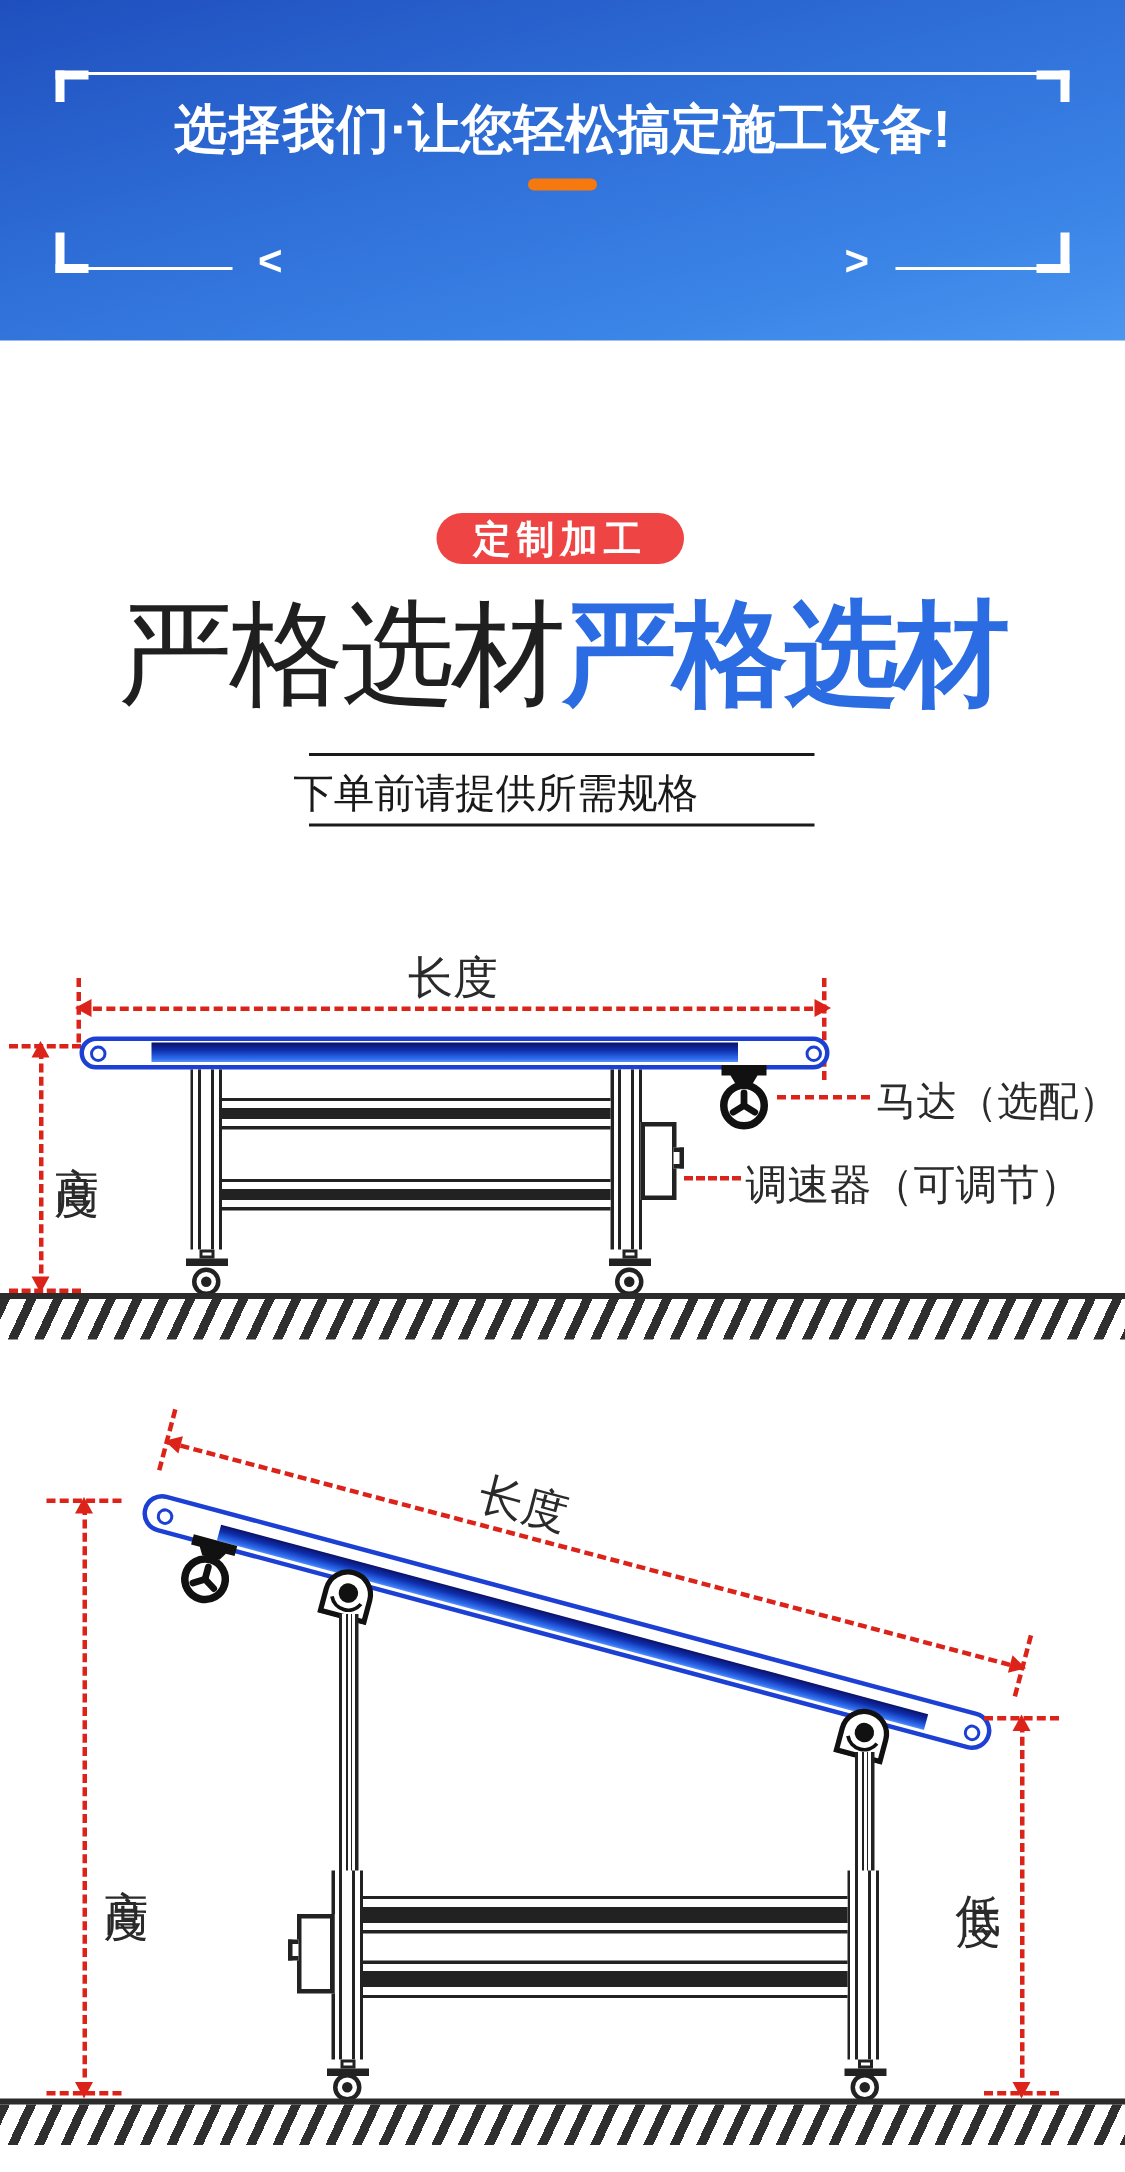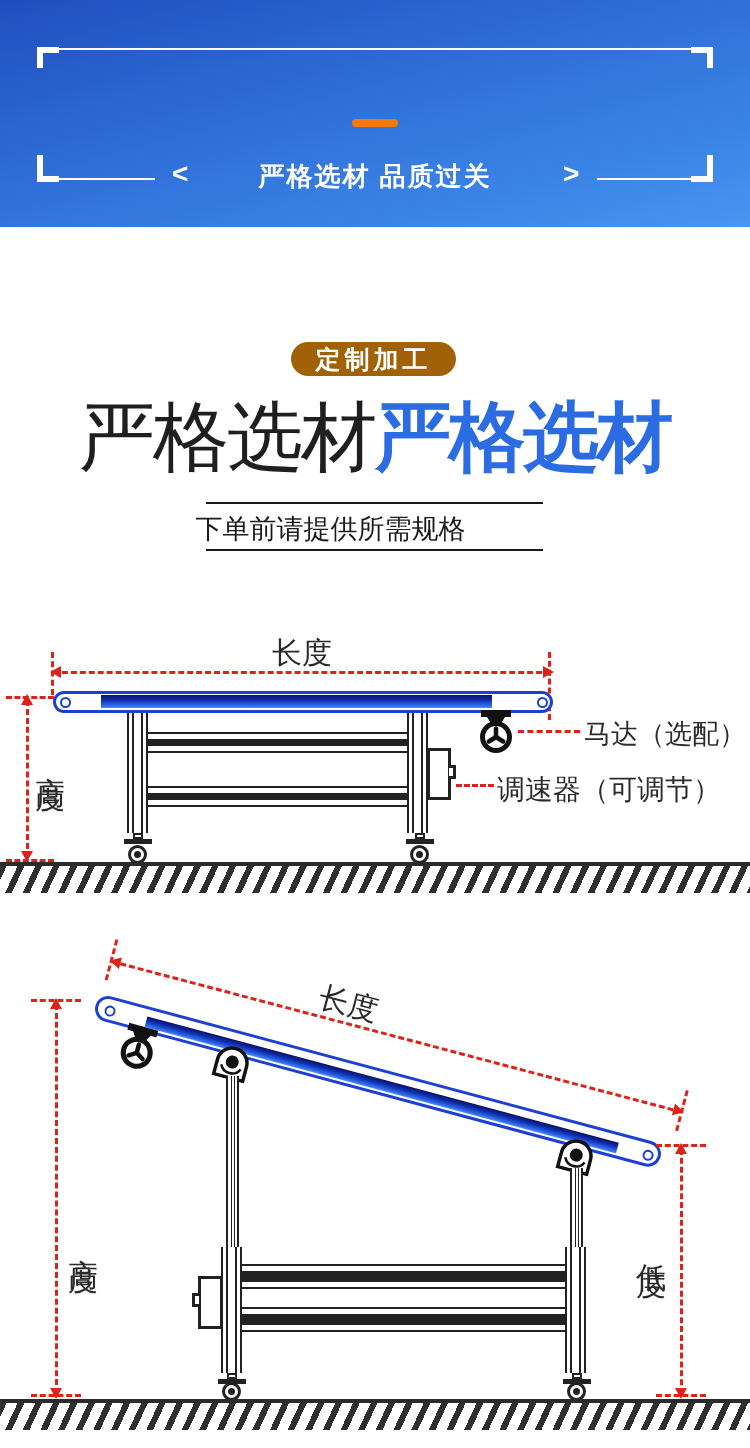--- a/index.html
+++ b/index.html
@@ -15,21 +15,21 @@
                 color:#fff;font-size:35px;line-height:38px;white-space:nowrap;}
   .banner-title .hvy{font-weight:900;letter-spacing:1px;}
   .banner-title .lgt{font-weight:700;}
   .accent-bar{position:absolute;left:352px;top:119px;width:46px;height:8px;border-radius:4px;background:#f6790f;}
   .tagline{position:absolute;left:0;top:159px;width:750px;text-align:center;color:#fff;
            font-size:26px;font-weight:700;letter-spacing:2px;}
   .chevron{position:absolute;top:158px;color:#fff;font-size:28px;font-weight:700;}
 
   
   .badge{position:absolute;left:291px;top:342px;width:165px;height:34px;border-radius:17px;
-         background:#a16207;color:#fff;font-size:25px;font-weight:700;letter-spacing:4px;
+         background:#ef4444;color:#fff;font-size:25px;font-weight:700;letter-spacing:4px;
          display:flex;align-items:center;justify-content:center;}
   .big-title{position:absolute;left:0;top:394px;width:750px;text-align:center;
              font-size:76px;line-height:86px;letter-spacing:-2px;white-space:nowrap;}
   .big-title .blk{color:#1f1f1f;font-weight:400;}
   .big-title .blu{color:#2c6ce2;font-weight:900;}
   .rule{position:absolute;left:206px;width:337px;height:2px;background:#1a1a1a;}
   .subtitle{position:absolute;left:0;top:511px;width:661px;text-align:center;
             color:#1a1a1a;font-size:27px;}
 
   
@@ -85,24 +85,26 @@
     <div class="wbar" style="left:691px;top:47px;width:22px;height:6px;"></div>
     <div class="wbar" style="left:707px;top:47px;width:6px;height:21px;"></div>
 
     <div class="wbar" style="left:37px;top:155px;width:6px;height:27px;"></div>
     <div class="wbar" style="left:37px;top:176px;width:22px;height:6px;"></div>
     <div class="wbar" style="left:55px;top:178px;width:100px;height:2px;"></div>
     <div class="wbar" style="left:597px;top:178px;width:103px;height:2px;"></div>
     <div class="wbar" style="left:691px;top:176px;width:22px;height:6px;"></div>
     <div class="wbar" style="left:707px;top:155px;width:6px;height:27px;"></div>
 
+    <h1 class="banner-title" style="margin:0;">
+      <span class="hvy">选择我们</span><span class="lgt">·让您轻松搞定施工设备!</span>
+    </h1>
     <div class="accent-bar"></div>
 
     <span class="chevron" style="left:172px;">&lt;</span>
-    <div class="tagline">严格选材 品质过关</div>
     <span class="chevron" style="left:563px;">&gt;</span>
   </header>
 
   <section>
     <div class="badge">定制加工</div>
     <h2 class="big-title" style="margin:0;">
       <span class="blk">严格选材</span><span class="blu">严格选材</span>
     </h2>
     <div class="rule" style="top:502px;"></div>
     <div class="subtitle">下单前请提供所需规格</div>

